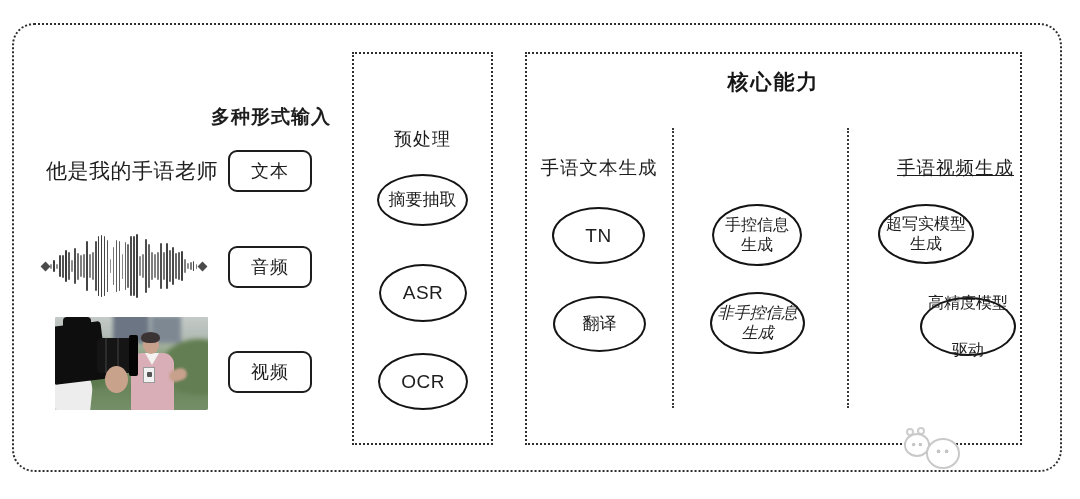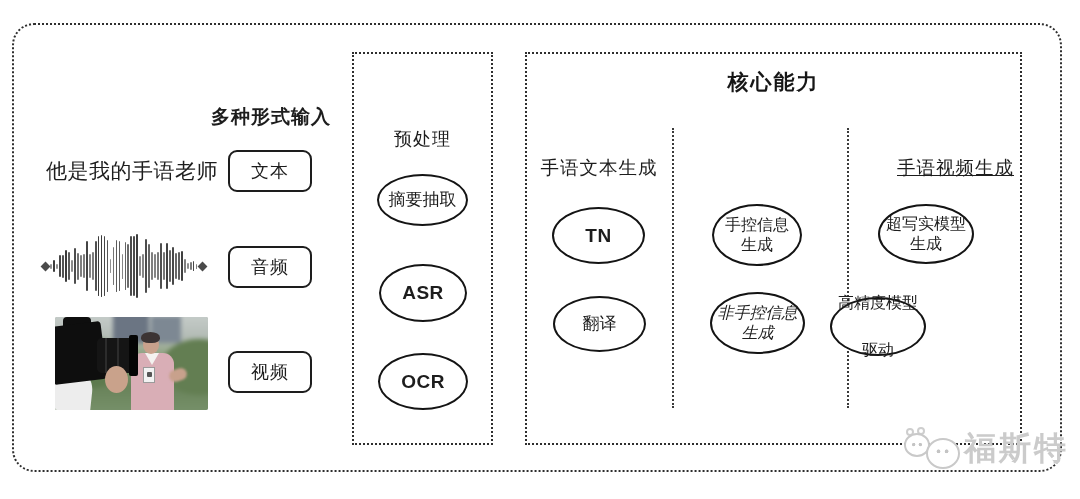--- a/index.html
+++ b/index.html
@@ -24,21 +24,21 @@
   .col-header { position:absolute; top:155px; font-size:18.5px; text-align:center; letter-spacing:1px; white-space:nowrap; }
   .header-1 { left:525px; width:148px; }
   .header-2 { left:673px; width:174px; }
   .header-3 { left:868px; width:175px;text-decoration:underline; }
 
   .node {
     position:absolute; border:2.5px solid #141414; border-radius:50%; background:#ffffff;
     display:flex; flex-direction:column; align-items:center; justify-content:center;
     text-align:center; font-size:17px; line-height:1.25; box-sizing:border-box;
   }
-  .node.latin { font-size:19px; letter-spacing:0.5px;font-weight:bold; }
+  .node.latin { font-size:19px; letter-spacing:0.5px; }
   .node.two-line { font-size:16px; }
 
   .input-title { position:absolute; left:203px; top:104px; width:136px; text-align:center; font-weight:bold; font-size:19px; letter-spacing:1px; }
   .sample-text { position:absolute; left:46px; top:157px; width:170px; font-size:21px; letter-spacing:0.5px; white-space:nowrap; }
   .io-box {
     position:absolute; left:228px; width:84px; height:42px; border:2px solid #1d1d1d; border-radius:9px;
     display:flex; align-items:center; justify-content:center; font-size:18px; letter-spacing:1px; box-sizing:border-box; background:#fff;
   }
   .io-text  { top:150px; } .io-audio { top:246px; } .io-video { top:342px;margin-top:9px; }
 
@@ -194,25 +194,24 @@
   </div>
   <div class="node two-line" style="left:710px; top:292px; width:95px; height:62px;font-style:italic;">
     <span>非手控信息</span>
     <span>生成</span>
   </div>
 
   <div class="node two-line" style="left:878px; top:204px; width:96px; height:60px;">
     <span>超写实模型</span>
     <span>生成</span>
   </div>
-  <div class="node two-line" style="left:830px; top:297px; width:96px; height:59px;gap:27px;">
+  <div class="node two-line" style="left:920px; top:297px; width:96px; height:59px;gap:27px;">
     <span>高精度模型</span>
     <span>驱动</span>
   </div>
 
   <div class="watermark">
     <div class="wm-ear wm-ear-1"></div>
     <div class="wm-ear wm-ear-2"></div>
     <div class="wm-face wm-face-1"></div>
     <div class="wm-face wm-face-2"></div>
-    <div class="wm-text">福斯特</div>
   </div>
 </div>
 
 </body></html>

